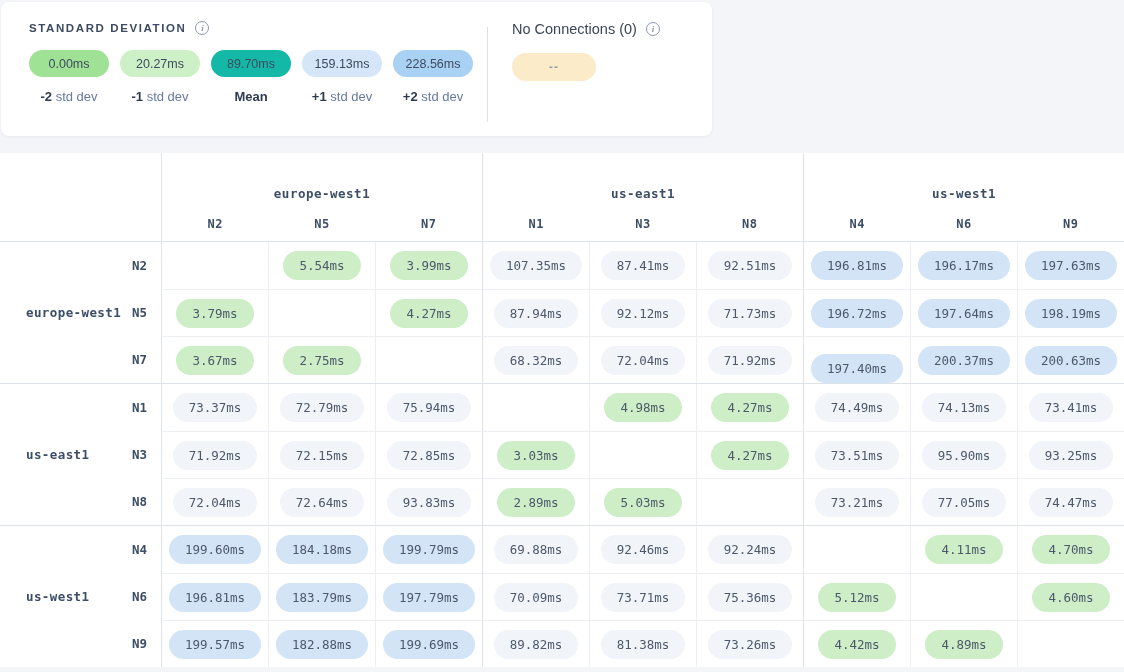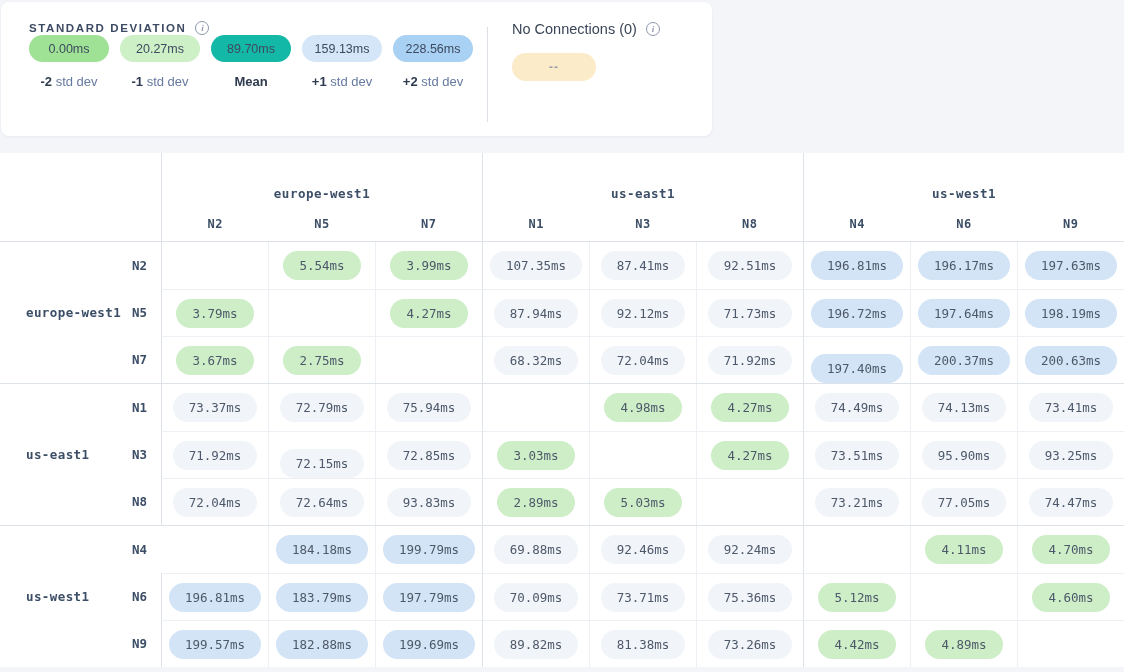--- a/index.html
+++ b/index.html
@@ -23,21 +23,21 @@
   .legend-title{
     font-size:11.5px; font-weight:bold; letter-spacing:1.6px;
     color:#3c4a63; text-transform:uppercase;
   }
   .info-icon{
     width:14px; height:14px; border:1.4px solid #8d96ab; border-radius:50%;
     display:inline-flex; align-items:center; justify-content:center;
     font-size:9px; font-weight:bold; color:#8d96ab; cursor:pointer; flex:0 0 auto;
     font-family:"Liberation Serif","DejaVu Serif",serif; font-style:italic;
   }
-  .legend-chips{ display:flex; gap:11px; }
+  .legend-chips{ display:flex; gap:11px; margin-top:15px; }
   .legend-item{ display:flex; flex-direction:column; align-items:center; width:80px; }
   .std-chip{
     width:80px; height:27px; border-radius:14px;
     display:flex; align-items:center; justify-content:center;
     font-size:12.5px; color:#3e4a60;
   }
   .std-sub{ margin-top:12px; font-size:13px; white-space:nowrap; }
   .std-sub b{ color:#2e3a4e; }
   .std-sub .muted{ color:#66799f; }
   .legend-divider{ width:1px; background:#dcdfe6; margin:25px 0 14px 0; }
@@ -274,21 +274,21 @@
         <div class="cell" style="grid-area: 1 / 9;">
           <span class="pill n">74.13ms</span>
         </div>
         <div class="cell" style="grid-area: 1 / 10;">
           <span class="pill n">73.41ms</span>
         </div>
         <div class="row-node" style="grid-row: 2;">N3</div>
         <div class="cell gstart rinner" style="grid-area: 2 / 2;">
           <span class="pill n">71.92ms</span>
         </div>
-        <div class="cell rinner" style="grid-area: 2 / 3; align-items: flex-end;">
+        <div class="cell rinner" style="grid-area: 2 / 3;">
           <span class="pill n">72.15ms</span>
         </div>
         <div class="cell rinner" style="grid-area: 2 / 4;">
           <span class="pill n">72.85ms</span>
         </div>
         <div class="cell gstart rinner" style="grid-area: 2 / 5;">
           <span class="pill g">3.03ms</span>
         </div>
         <div class="cell rinner" style="grid-area: 2 / 6;"></div>
         <div class="cell rinner" style="grid-area: 2 / 7;">
@@ -326,20 +326,23 @@
         <div class="cell rinner" style="grid-area: 3 / 9;">
           <span class="pill n">77.05ms</span>
         </div>
         <div class="cell rinner" style="grid-area: 3 / 10; justify-content: center;">
           <span class="pill n">74.47ms</span>
         </div>
       </div>
       <div class="row-group">
         <div class="row-region">us-west1</div>
         <div class="row-node" style="grid-row: 1;">N4</div>
+        <div class="cell gstart" style="grid-area: 1 / 2;">
+          <span class="pill b">199.60ms</span>
+        </div>
         <div class="cell" style="grid-area: 1 / 3;">
           <span class="pill b">184.18ms</span>
         </div>
         <div class="cell" style="grid-area: 1 / 4;">
           <span class="pill b">199.79ms</span>
         </div>
         <div class="cell gstart" style="grid-area: 1 / 5;">
           <span class="pill n">69.88ms</span>
         </div>
         <div class="cell" style="grid-area: 1 / 6;">

